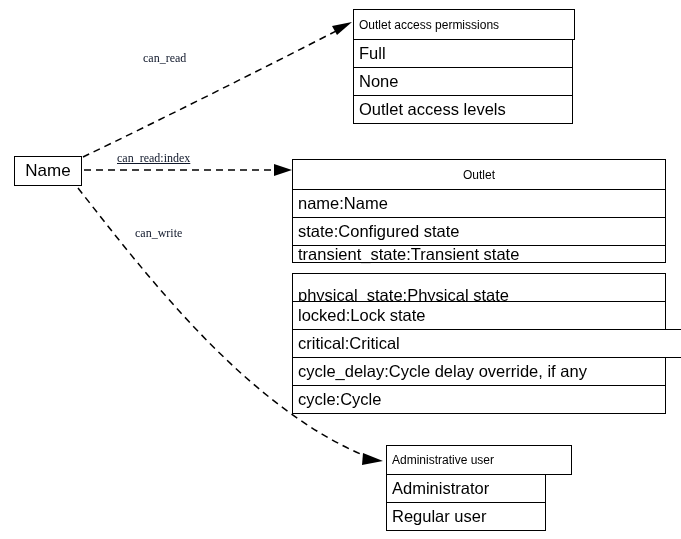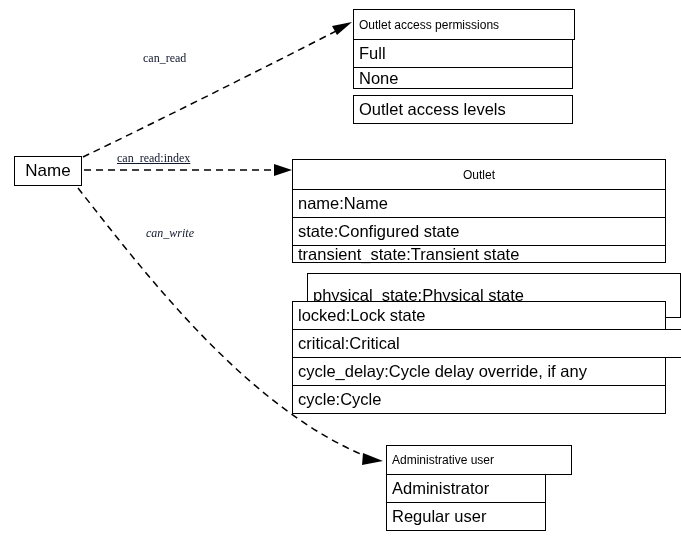--- a/index.html
+++ b/index.html
@@ -111,37 +111,37 @@
     <polygon class="edge-head" points="292,170 274,164 274,176"></polygon>
 
     <path class="edge-path" d="M 78 188 C 150 280, 250 410, 370 458"></path>
     <polygon class="edge-head" points="383,461 363,453 362,465"></polygon>
   </svg>
 
   <div class="edge-label" style="left:143px; top:52px;">can_read</div>
 
   <div class="edge-label" style="left:117px; top:152px;text-decoration:underline;">can_read:index</div>
 
-  <div class="edge-label" style="left:146px; top:227px;font-style:italic;">can_write</div>
+  <div class="edge-label" style="left:135px; top:227px;">can_write</div>
 
   <div class="uml-simple" style="left:14px; top:156px; width:68px; height:30px;">Name</div>
 
   <div class="uml-node">
     <div class="uml-head left" style="left:353px; top:9px; width:222px; height:31px;">Outlet access permissions</div>
     <div class="uml-row" style="left:353px; top:39px; width:220px; height:29px;">Full</div>
-    <div class="uml-row" style="left:353px; top:67px; width:220px; height:22px;">None</div>
+    <div class="uml-row" style="left:353px; top:67px; width:220px; height:29px;">None</div>
     <div class="uml-row" style="left:353px; top:95px; width:220px; height:29px;">Outlet access levels</div>
   </div>
 
   <div class="uml-node">
     <div class="uml-head center" style="left:292px; top:159px; width:374px; height:31px;">Outlet</div>
     <div class="uml-row" style="left:292px; top:189px; width:374px; height:29px;">name:Name</div>
     <div class="uml-row" style="left:292px; top:217px; width:374px; height:29px;">state:Configured state</div>
     <div class="uml-row" style="left:292px; top:245px; width:374px; height:18px;">transient_state:Transient state</div>
-    <div class="uml-row" style="left:292px; top:273px; width:374px; height:45px;margin-left:15px;">physical_state:Physical state</div>
+    <div class="uml-row" style="left:292px; top:273px; width:374px; height:45px;">physical_state:Physical state</div>
     <div class="uml-row" style="left:292px; top:301px; width:374px; height:29px;">locked:Lock state</div>
     <div class="uml-row" style="left:292px; top:329px; width:410px; height:29px;">critical:Critical</div>
     <div class="uml-row" style="left:292px; top:357px; width:374px; height:29px;">cycle_delay:Cycle delay override, if any</div>
     <div class="uml-row" style="left:292px; top:385px; width:374px; height:29px;">cycle:Cycle</div>
   </div>
 
   <div class="uml-node">
     <div class="uml-head left" style="left:386px; top:445px; width:186px; height:30px;">Administrative user</div>
     <div class="uml-row" style="left:386px; top:474px; width:160px; height:29px;">Administrator</div>
     <div class="uml-row" style="left:386px; top:502px; width:160px; height:29px;">Regular user</div>

